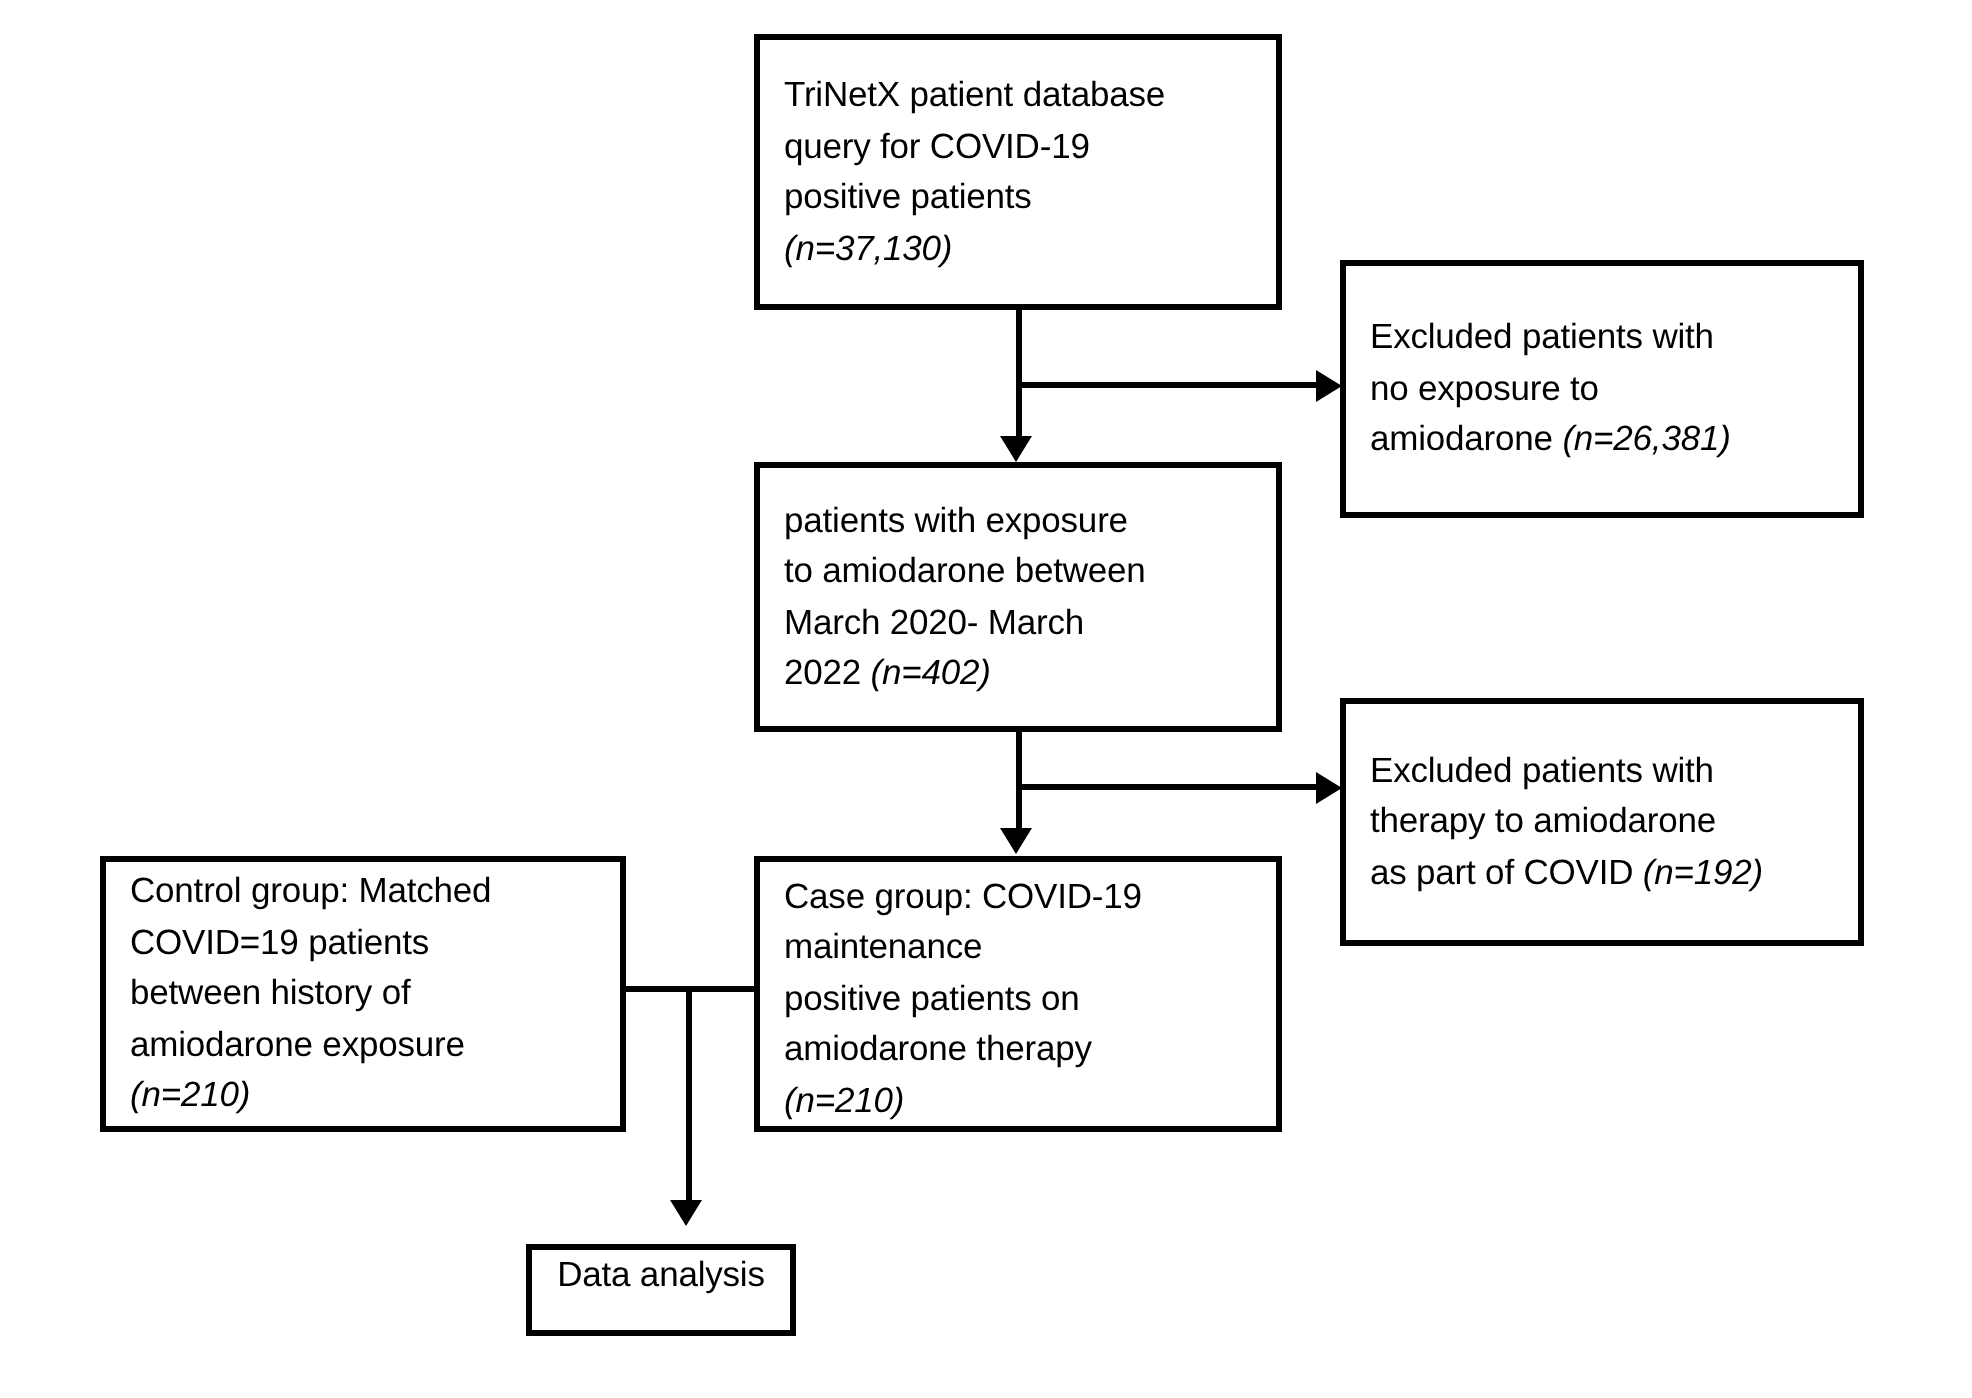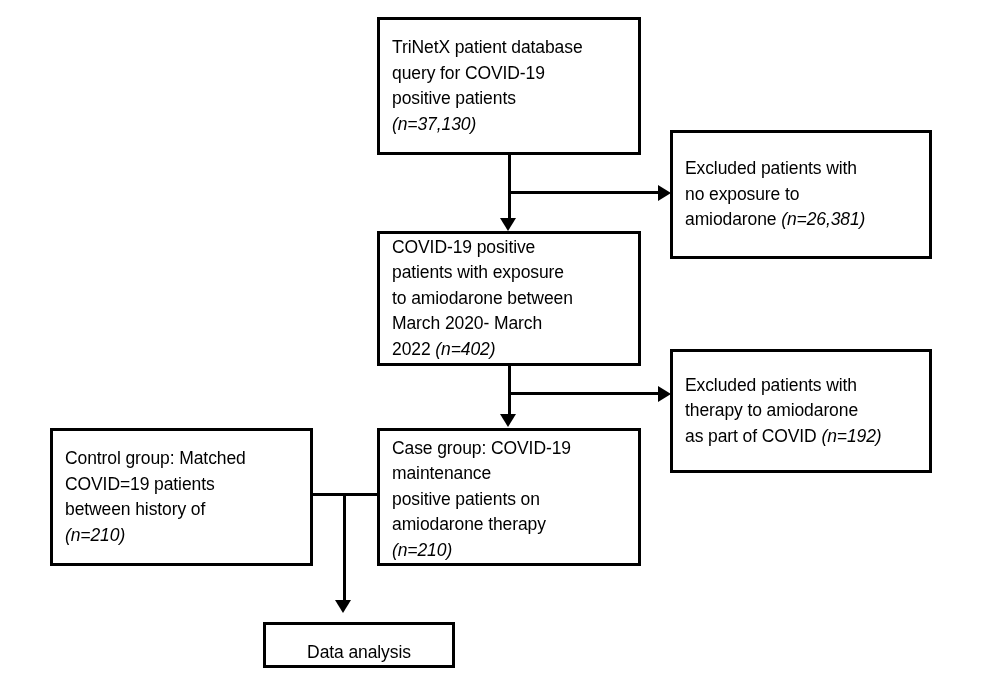--- a/index.html
+++ b/index.html
@@ -46,22 +46,22 @@
     text-align: center;
   }
 
   
   #node-source   { left: 377px; top: 17px;  width: 264px; height: 138px; }
   #node-exposed  { left: 377px; top: 231px; width: 264px; height: 135px; }
   #node-case     { left: 377px; top: 428px; width: 264px; height: 138px; justify-content: flex-end; }
   #node-excluded-1 { left: 670px; top: 130px; width: 262px; height: 129px; }
   #node-excluded-2 { left: 670px; top: 349px; width: 262px; height: 124px; }
   #node-control  { left: 50px;  top: 428px; width: 263px; height: 138px; }
-  #node-analysis { left: 263px; top: 622px; width: 192px; height: 46px;
-                   justify-content: flex-end; align-items: center; }
+  #node-analysis { left: 263px; top: 622px; width: 135px; height: 46px;
+                   justify-content: flex-start; align-items: center; }
 
   
   .conn {
     position: absolute;
     background: #000000;
     z-index: 1;
   }
   .vline { width: 3px; }
   .hline { height: 3px; }
 
@@ -124,21 +124,20 @@
     <div class="lines">
       <div class="line">TriNetX patient database</div>
       <div class="line">query for COVID-19</div>
       <div class="line">positive patients</div>
       <div class="line"><span class="it">(n=37,130)</span></div>
     </div>
   </div>
 
   <div class="node" id="node-exposed">
     <div class="lines">
-      <div class="line">COVID-19 positive</div>
       <div class="line">patients with exposure</div>
       <div class="line">to amiodarone between</div>
       <div class="line">March 2020- March</div>
       <div class="line"><span>2022 </span><span class="it">(n=402)</span></div>
     </div>
   </div>
 
   <div class="node" id="node-excluded-1">
     <div class="lines">
       <div class="line">Excluded patients with</div>
@@ -153,20 +152,21 @@
       <div class="line">therapy to amiodarone</div>
       <div class="line"><span>as part of COVID </span><span class="it">(n=192)</span></div>
     </div>
   </div>
 
   <div class="node" id="node-control">
     <div class="lines">
       <div class="line">Control group: Matched</div>
       <div class="line">COVID=19 patients</div>
       <div class="line">between history of</div>
+      <div class="line">amiodarone exposure</div>
       <div class="line"><span class="it">(n=210)</span></div>
     </div>
   </div>
 
   <div class="node" id="node-case">
     <div class="lines">
       <div class="line">Case group: COVID-19</div>
       <div class="line">maintenance</div>
       <div class="line">positive patients on</div>
       <div class="line">amiodarone therapy</div>

